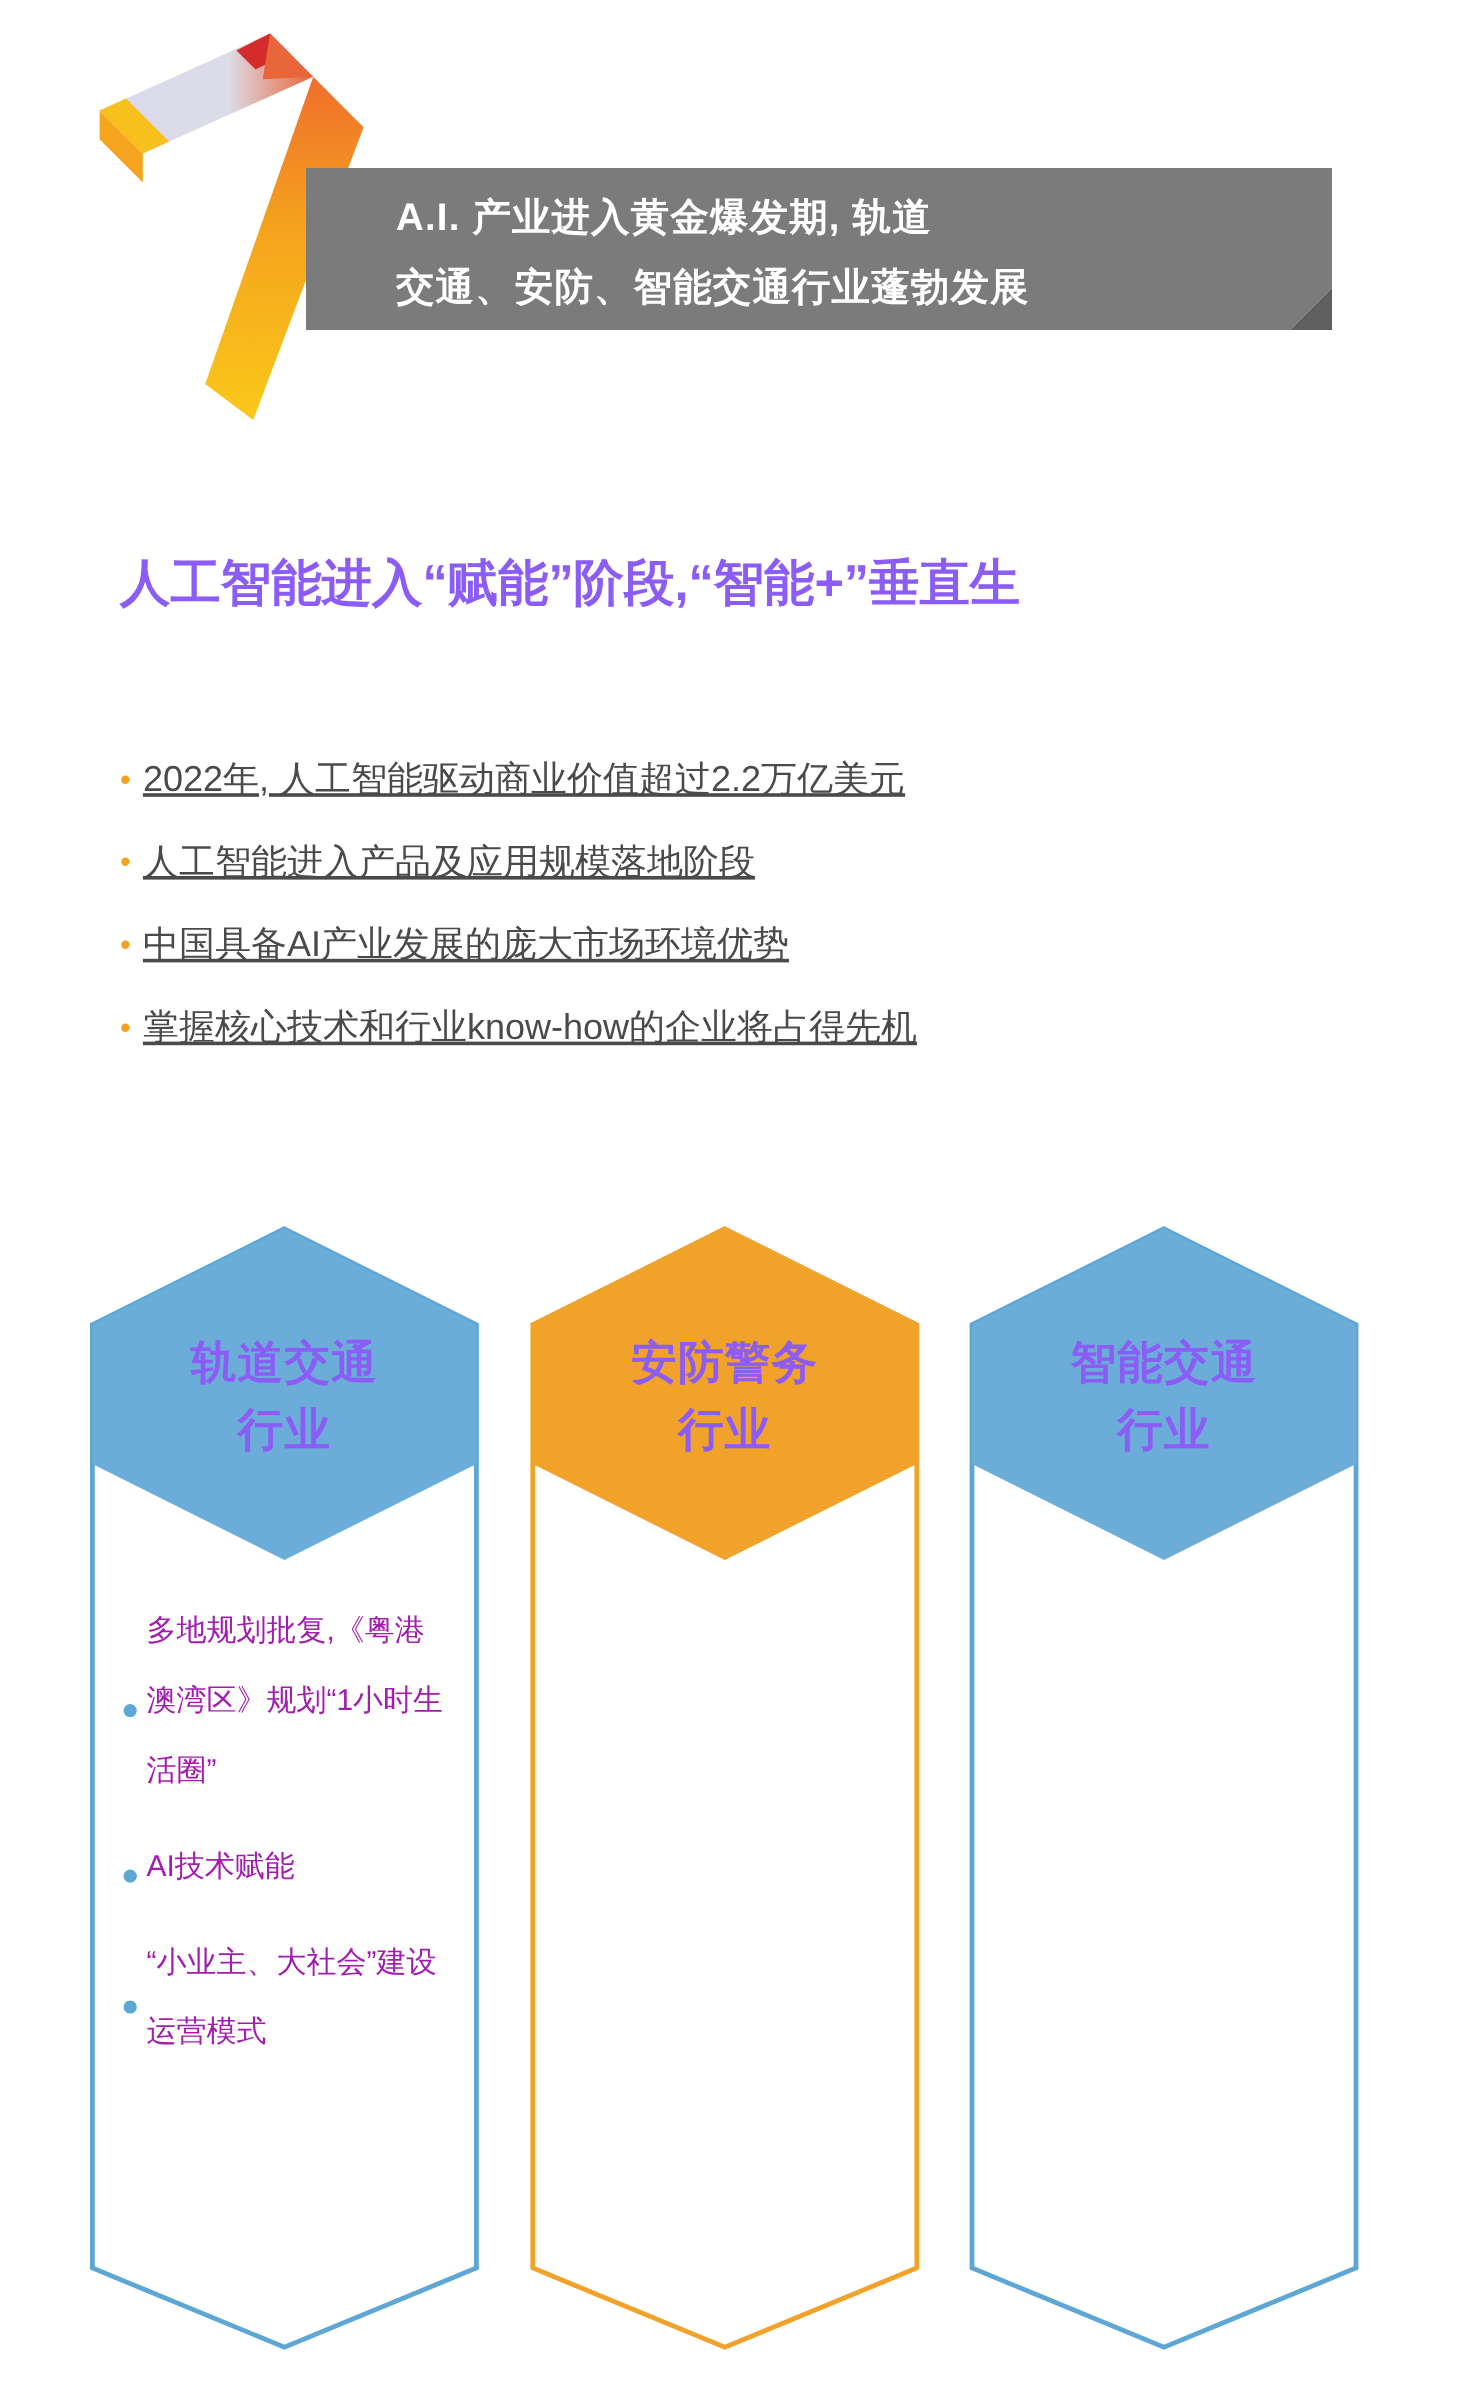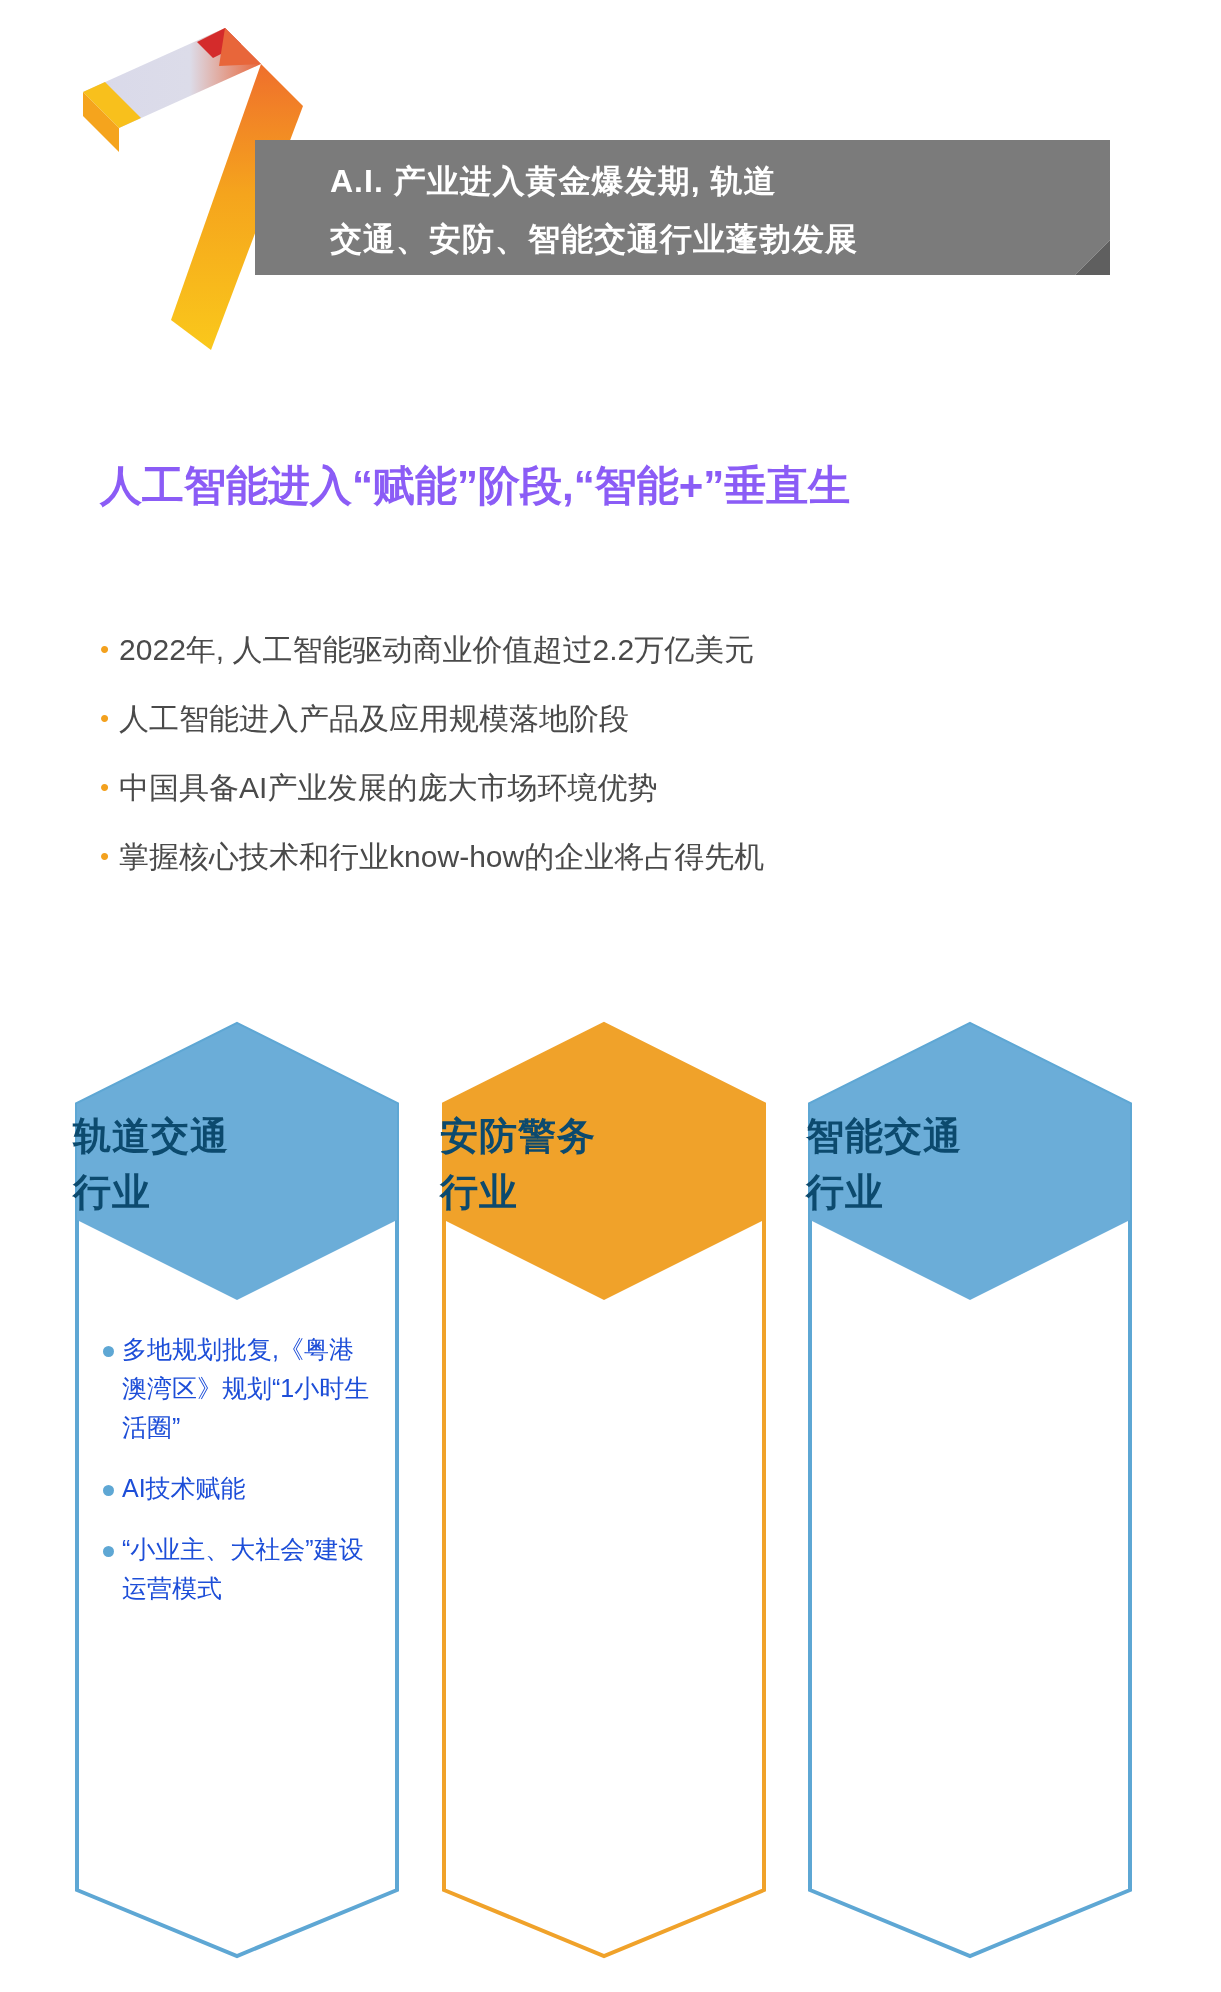--- a/index.html
+++ b/index.html
@@ -83,21 +83,21 @@
     color: #4a4a4a;
     line-height: 40px;
   }
   .bullet .dot {
     color: #f3a11e;
     font-size: 26px;
     line-height: 38px;
     margin-right: 10px;
     flex: 0 0 auto;
   }
-  .bullet .txt { flex: 1 1 auto; }
+  .bullet .txt { flex: 1 1 auto; text-decoration: underline; }
 
   
   .cols {
     position: absolute;
     left: 0;
     top: 1020px;
     width: 1221px;
     height: 940px;
   }
 
@@ -115,42 +115,42 @@
     position: absolute;
     left: 0;
     top: 0;
   }
 
   .col-title {
     position: absolute;
     left: 0;
     top: 88px;
     width: 328px;
-    text-align: left;
-    color: #0c4a6e;
+    text-align: center;
+    color: #8b5cf6;
     font-size: 38px;
     font-weight: bold;
     line-height: 56px;
     letter-spacing: 1px;
   }
   .col-title span { display: block; }
 
   .col-body {
     position: absolute;
     left: 30px;
     top: 310px;
     width: 270px;
   }
   .item {
     display: flex;
-    align-items: flex-start;
+    align-items: center;
     margin-bottom: 22px;
     font-size: 25px;
-    line-height: 39px;
-    color: #1d4ed8;
+    line-height: 58px;
+    color: #a21caf;
   }
   .item .dot {
     flex: 0 0 auto;
     width: 11px;
     height: 11px;
     border-radius: 50%;
     margin-top: 16px;
     margin-right: 8px;
   }
   .item .txt { flex: 1 1 auto; }

